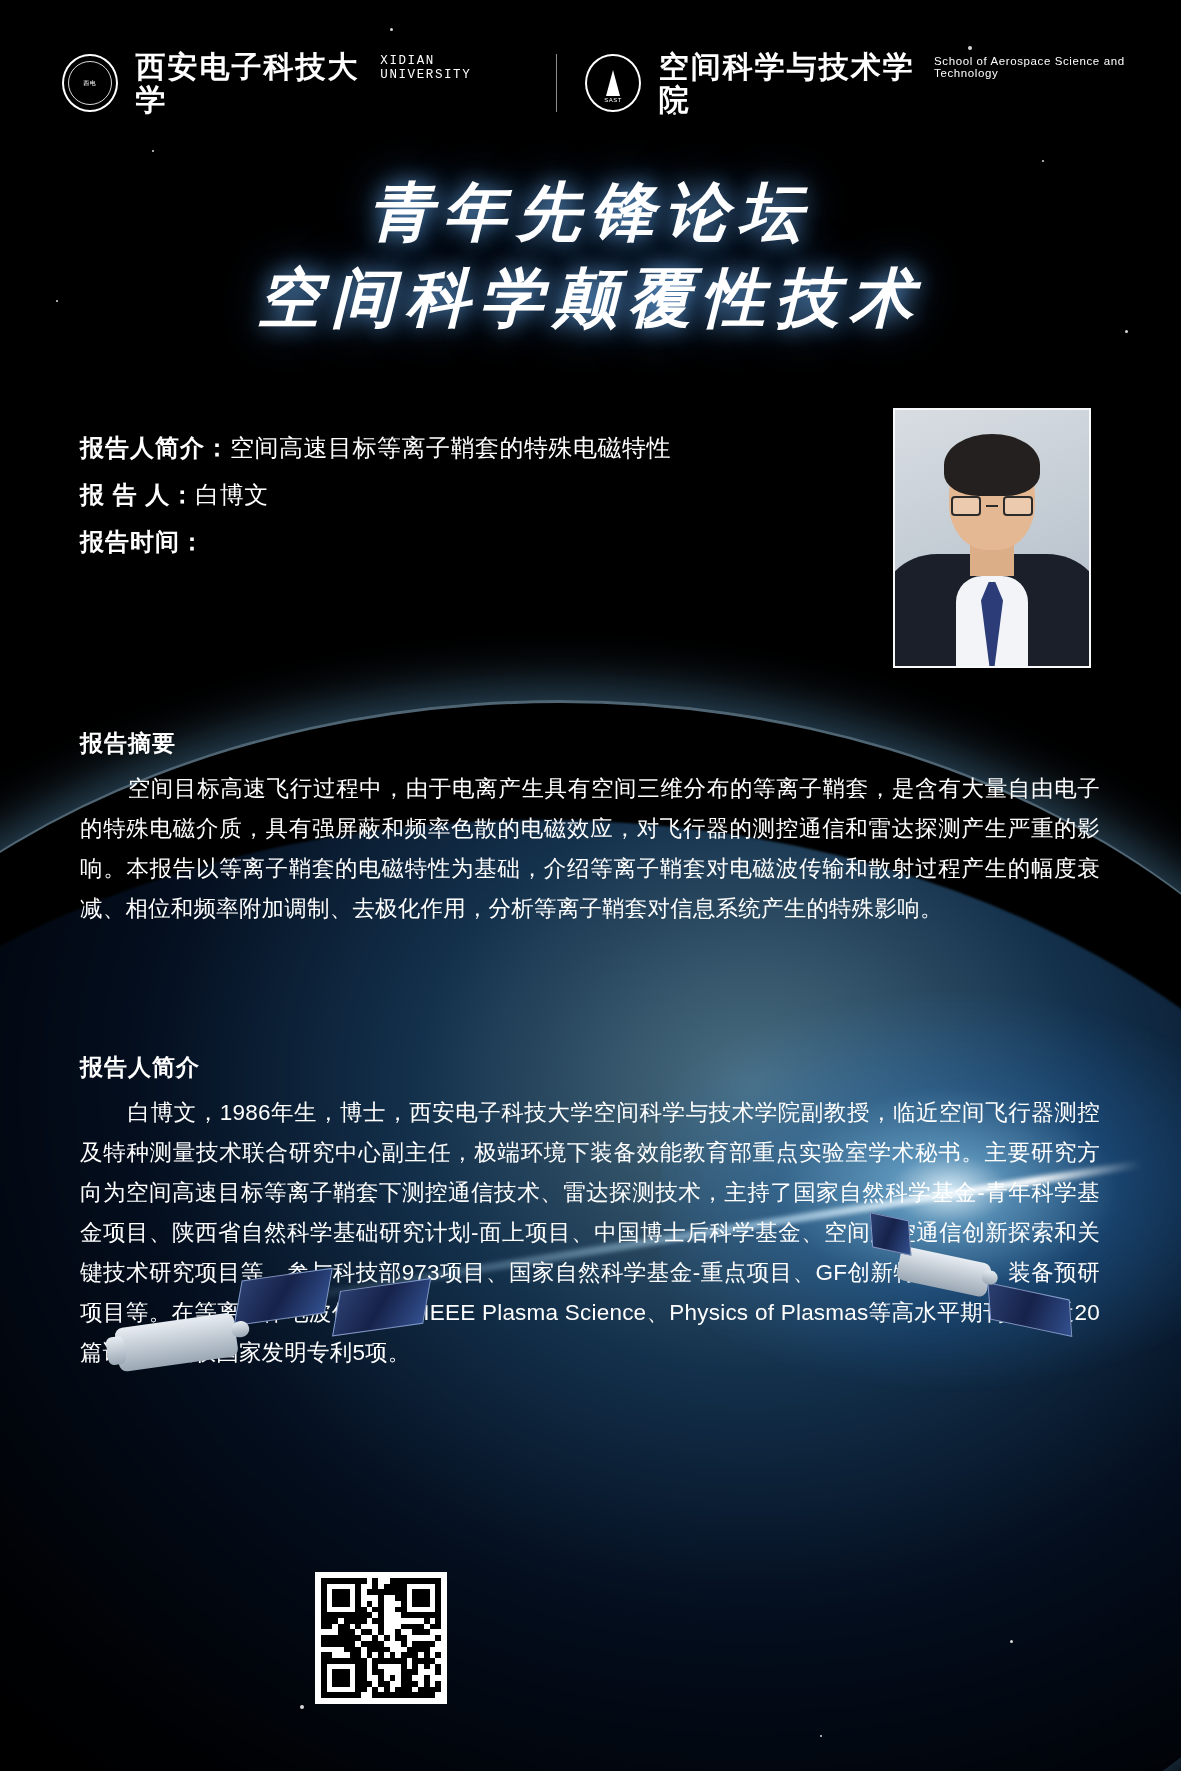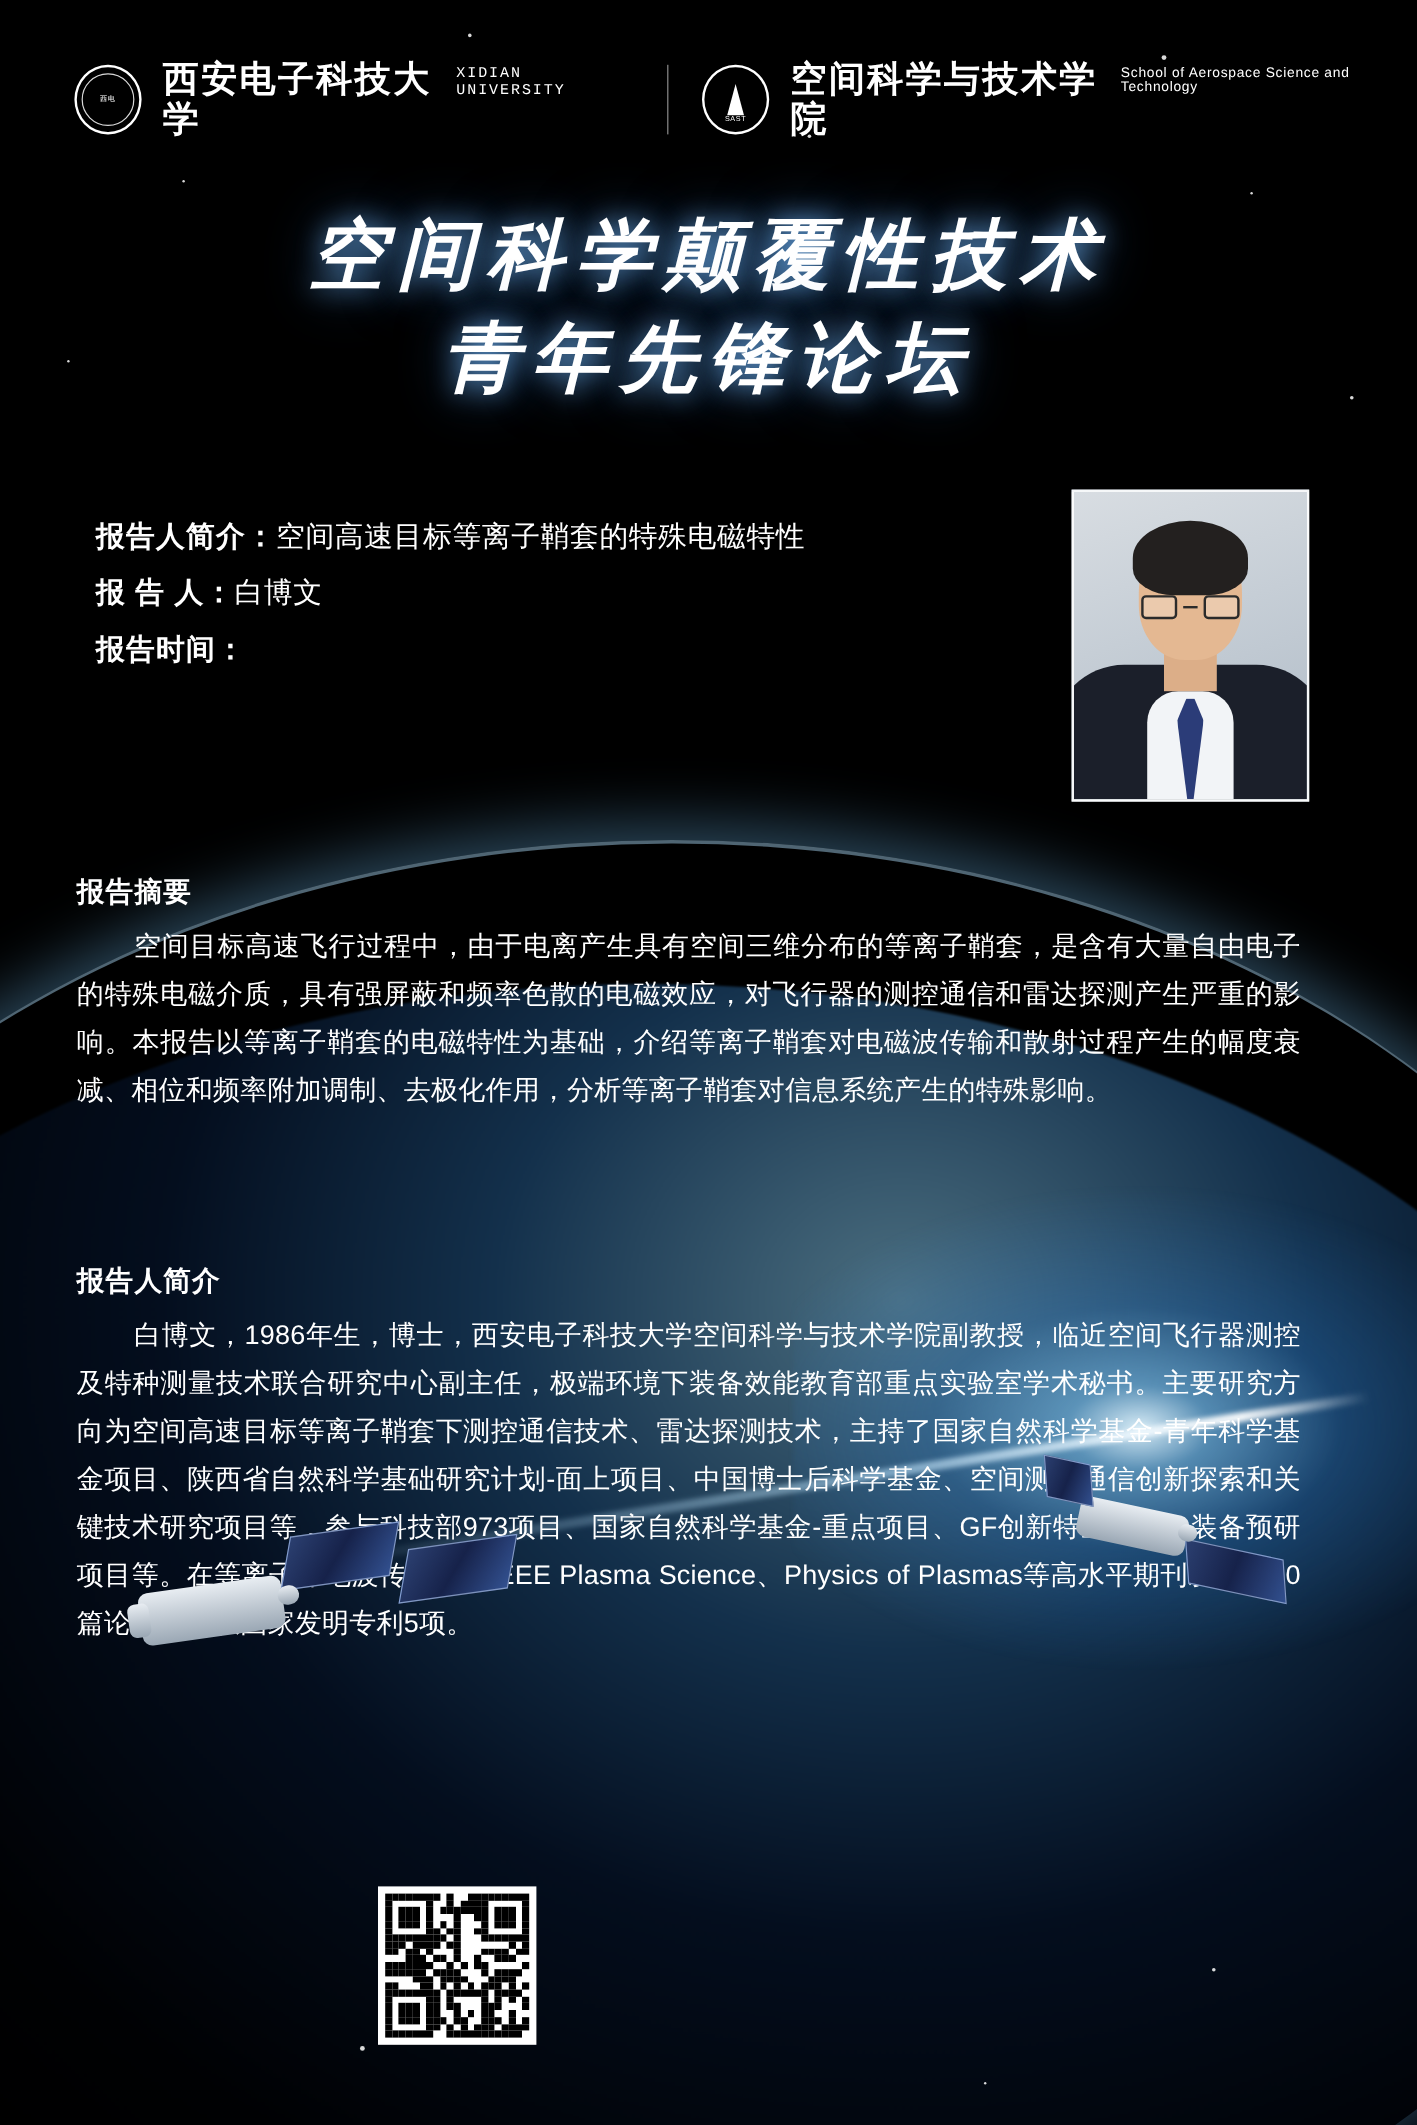--- a/index.html
+++ b/index.html
@@ -142,21 +142,21 @@
     width:44px; height:38px; background:#dcae88; }
   .p-suit { position:absolute; left:50%; bottom:0; transform:translateX(-50%);
     width:230px; height:112px; background:#1b1f2a;
     border-radius: 60px 60px 0 0; }
   .p-shirt { position:absolute; left:50%; bottom:0; transform:translateX(-50%);
     width:72px; height:90px; background:#f2f4f7; border-radius: 26px 26px 0 0; }
   .p-tie { position:absolute; left:50%; bottom:0; transform:translateX(-50%);
     width:22px; height:84px; background:#2b3c78; clip-path: polygon(35% 0,65% 0,100% 22%,62% 100%,38% 100%,0 22%); }
 
   
-  .section { position: absolute; left: 64px; width: 1020px; }
+  .section { position: absolute; left: 80px; width: 1020px; }
   .sec-head { font-size: 23px; font-weight: 700; letter-spacing: 1px; margin-bottom: 10px; }
   .sec-body {
     font-size: 22.5px; line-height: 1.78; text-align: justify;
     letter-spacing: .2px;
   }
   .sec-body .indent { display: inline-block; width: 2.1em; }
   #abstract { top: 728px; }
   #bio { top: 1012px; margin-top: 40px; }
 
   
@@ -219,22 +219,22 @@
       <div class="rocket"></div>
       <div class="sastTxt">SAST</div>
     </div>
     <div class="uni-names">
       <div class="school-cn">空间科学与技术学院</div>
       <div class="school-en">School of Aerospace Science and Technology</div>
     </div>
   </div>
 
   <div class="title-block">
+    <div class="title-line">青年先锋论坛</div>
     <div class="title-line">空间科学颠覆性技术</div>
-    <div class="title-line">青年先锋论坛</div>
   </div>
 
   <div class="info">
     <div class="info-row">
       <span class="info-label">报告人简介：</span>
       <span class="info-value">空间高速目标等离子鞘套的特殊电磁特性</span>
     </div>
     <div class="info-row">
       <span class="info-label">报 告 人：</span>
       <span class="info-value">白博文</span>

